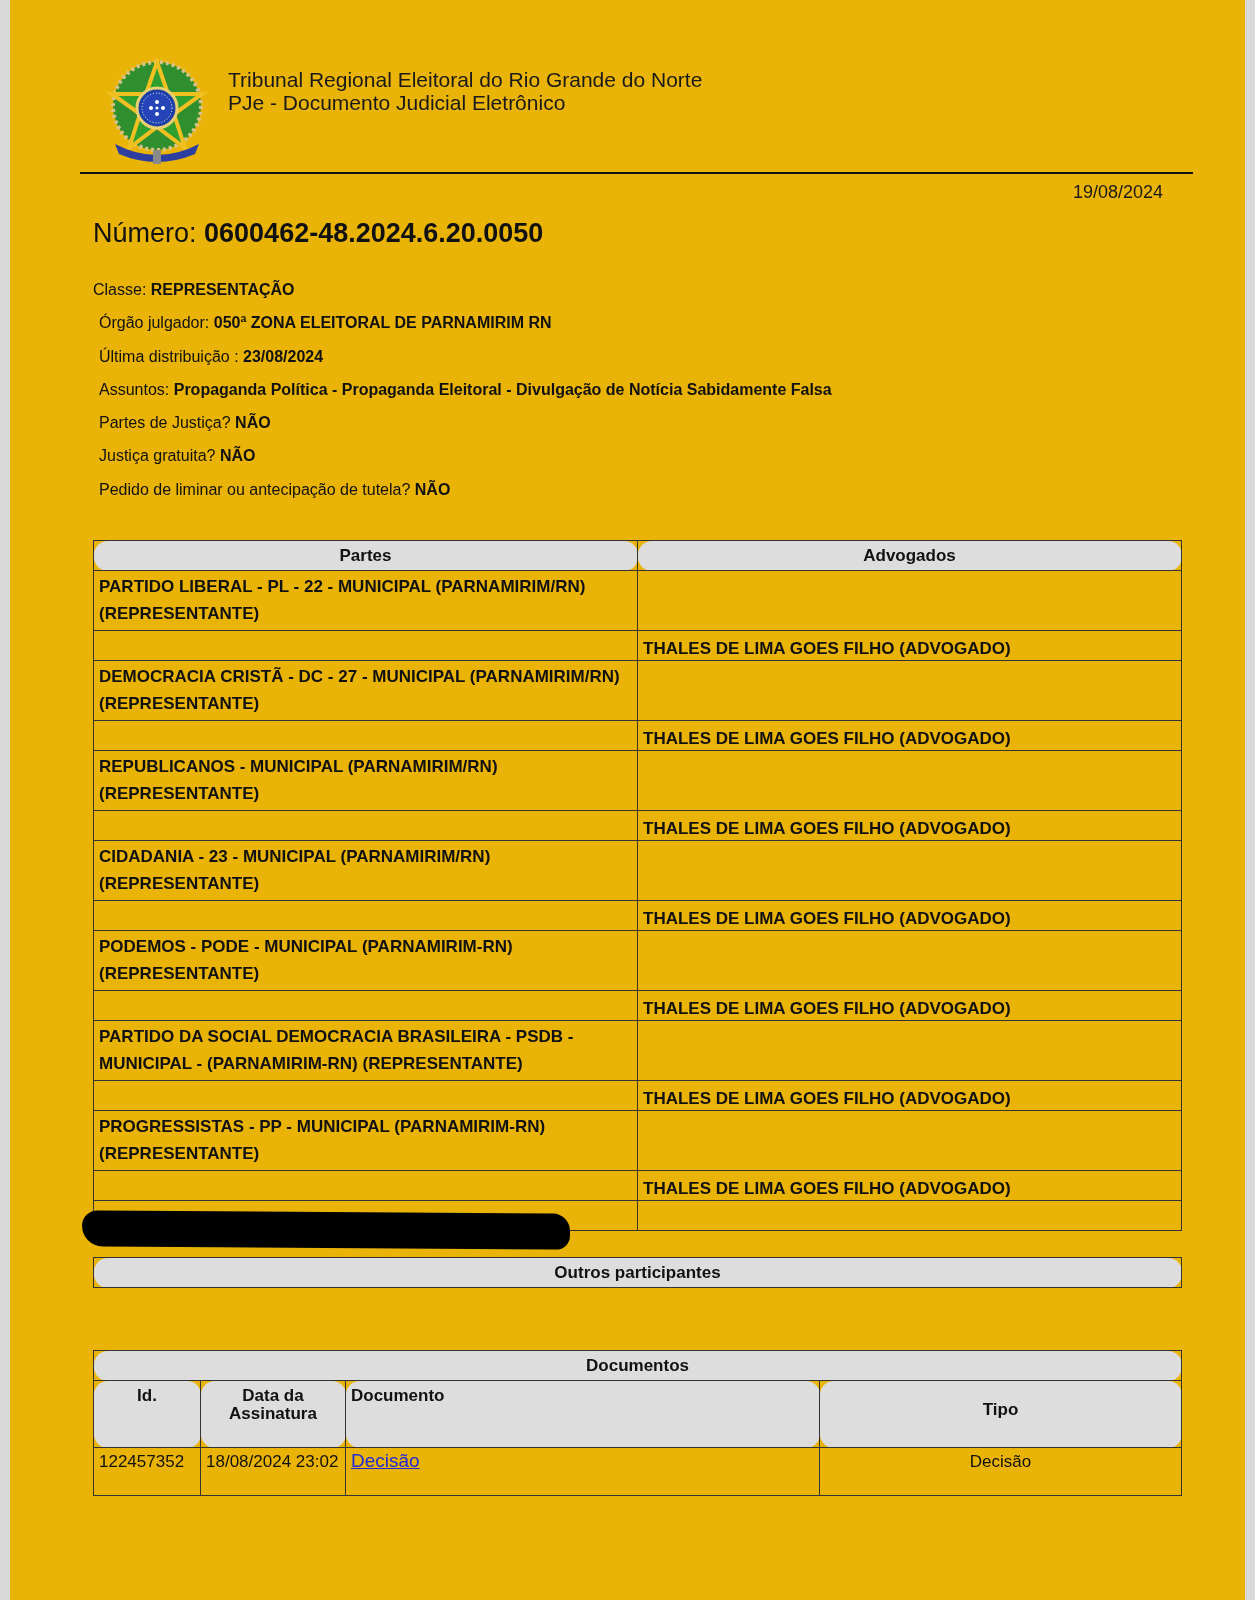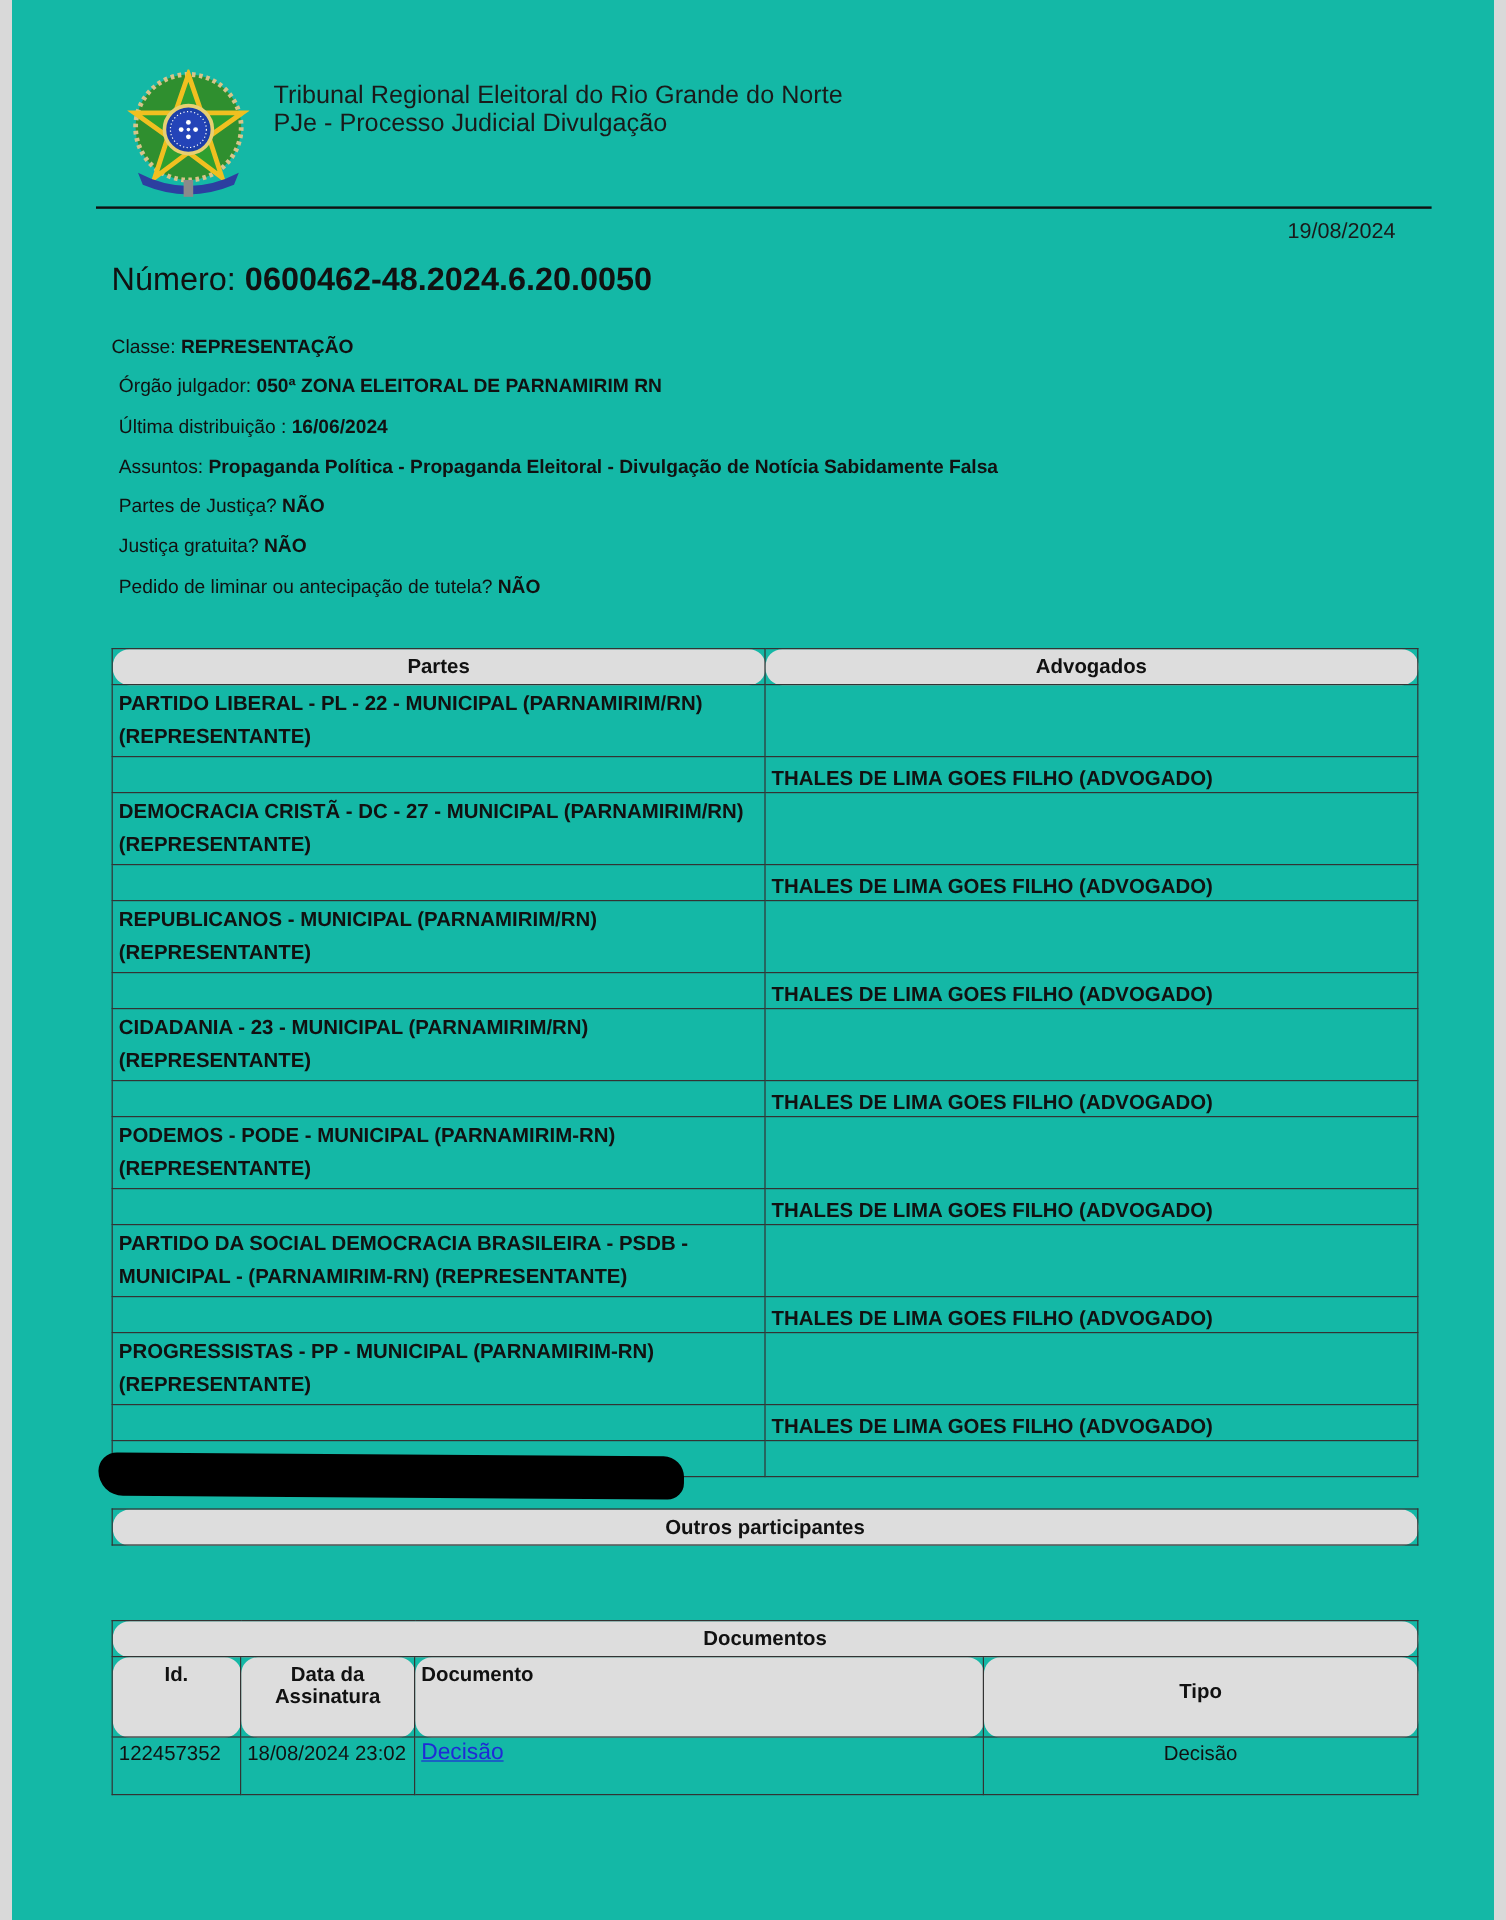--- a/index.html
+++ b/index.html
@@ -3,21 +3,21 @@
 <meta charset="utf-8">
 <style>
   html, body { margin: 0; padding: 0; }
   body {
     width: 1255px; height: 1600px; position: relative; overflow: hidden;
     background: #d9d9d9;
     font-family: "Liberation Sans", sans-serif; color: #111;
   }
   .page {
     position: absolute; left: 10px; top: 0; width: 1235px; height: 1600px;
-    background: #14b8a6;
+    background: #eab308;
   }
   .emblem { position: absolute; left: 96px; top: 58px; width: 102px; height: 110px; }
   .hdr-text { position: absolute; left: 218px; top: 68px; font-size: 21px; line-height: 23px; color: #1a1a1a; }
   .hdr-rule { position: absolute; left: 70px; top: 172px; width: 1113px; height: 2px; background: #111; }
   .print-date { position: absolute; right: 82px; top: 182px; font-size: 18px; color: #1a1a1a; }
   .numero { position: absolute; left: 83px; top: 218px; font-size: 27px; }
   .numero b { font-weight: bold; margin-top: 34px; }
   .fields { position: absolute; left: 83px; top: 276px; font-size: 16px; }
   .field { height: 33.3px; line-height: 28px; white-space: nowrap; }
   .field.indent { padding-left: 6px; }
@@ -55,34 +55,34 @@
       <circle cx="44" cy="50" r="2" fill="#fff"></circle>
     <circle cx="56" cy="50" r="2" fill="#fff"></circle>
       <circle cx="50" cy="56" r="2" fill="#fff"></circle>
       <circle cx="50" cy="50" r="1.5" fill="#fff"></circle>
     <path d="M8 86 Q50 108 92 86 L88 96 Q50 112 12 96 Z" fill="#2c3fa0"></path>
     <rect x="46" y="92" width="8" height="14" fill="#8a8a8a"></rect>
   </svg>
 
   <div class="hdr-text">
     <div>Tribunal Regional Eleitoral do Rio Grande do Norte</div>
-    <div>PJe - Processo Judicial Divulgação</div>
+    <div>PJe - Documento Judicial Eletrônico</div>
   </div>
   <div class="hdr-rule"></div>
   <div class="print-date">19/08/2024</div>
 
   <div class="numero">
     <span>Número:</span>
     <b>0600462-48.2024.6.20.0050</b>
   </div>
 
   <div class="fields">
     <div class="field"><span>Classe:</span> <b>REPRESENTAÇÃO</b></div>
     <div class="field indent"><span>Órgão julgador:</span> <b>050ª ZONA ELEITORAL DE PARNAMIRIM RN</b></div>
-    <div class="field indent"><span>Última distribuição :</span> <b>16/06/2024</b></div>
+    <div class="field indent"><span>Última distribuição :</span> <b>23/08/2024</b></div>
     <div class="field indent"><span>Assuntos:</span> <b>Propaganda Política - Propaganda Eleitoral - Divulgação de Notícia  Sabidamente Falsa</b></div>
     <div class="field indent"><span>Partes de Justiça?</span> <b>NÃO</b></div>
     <div class="field indent"><span>Justiça gratuita?</span> <b>NÃO</b></div>
     <div class="field indent"><span>Pedido de liminar ou antecipação de tutela?</span> <b>NÃO</b></div>
   </div>
 
   <table class="partes" style="top:540px;">
     <tbody>
         <tr>
       <th>Partes</th>

